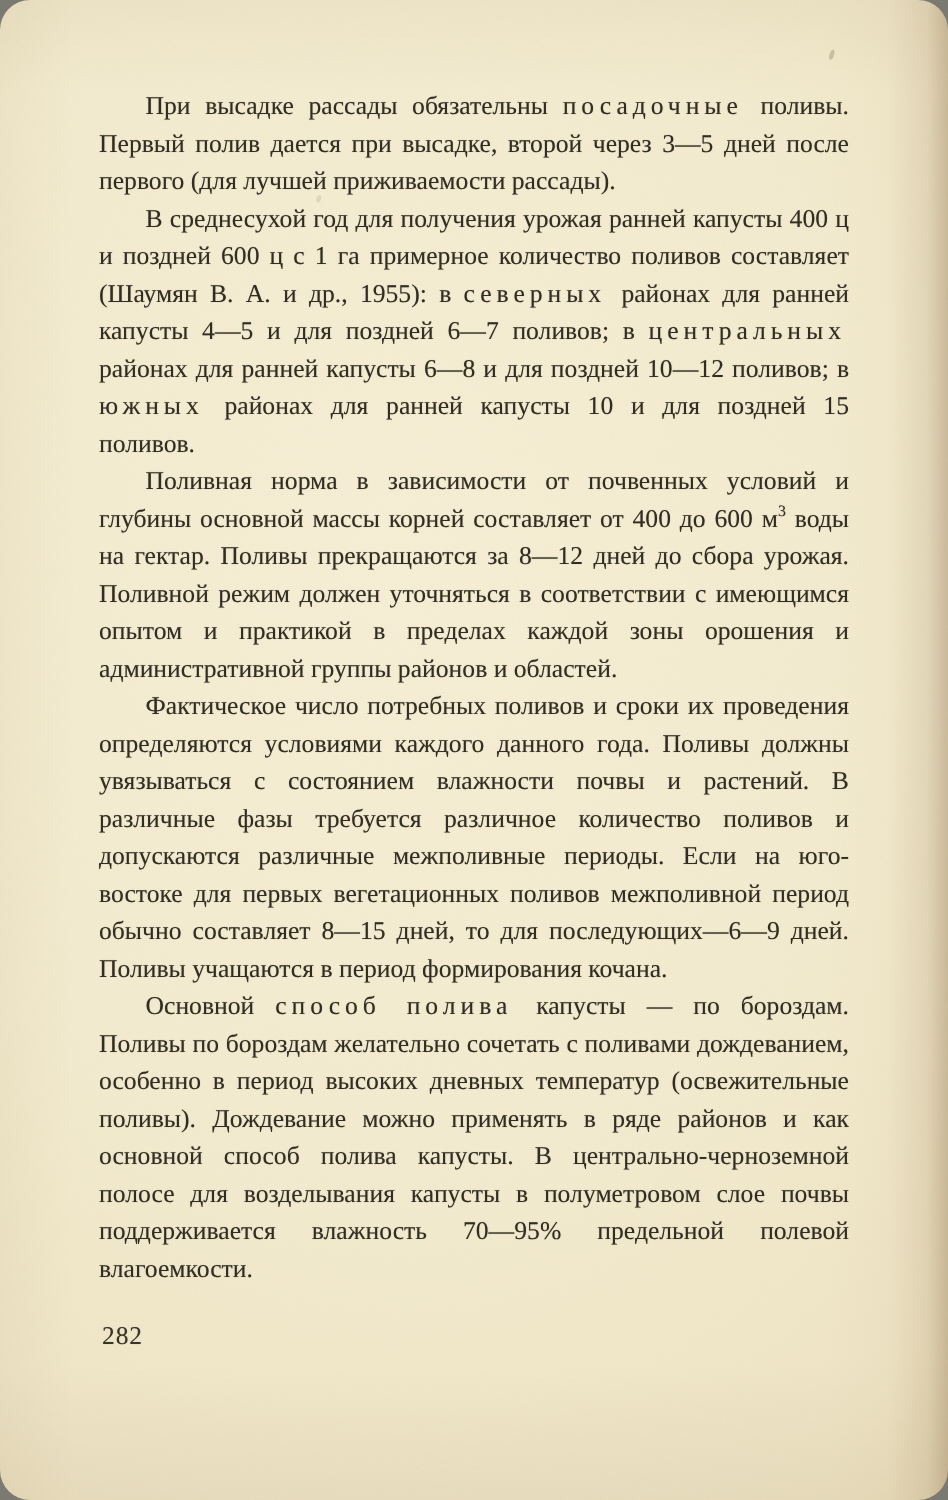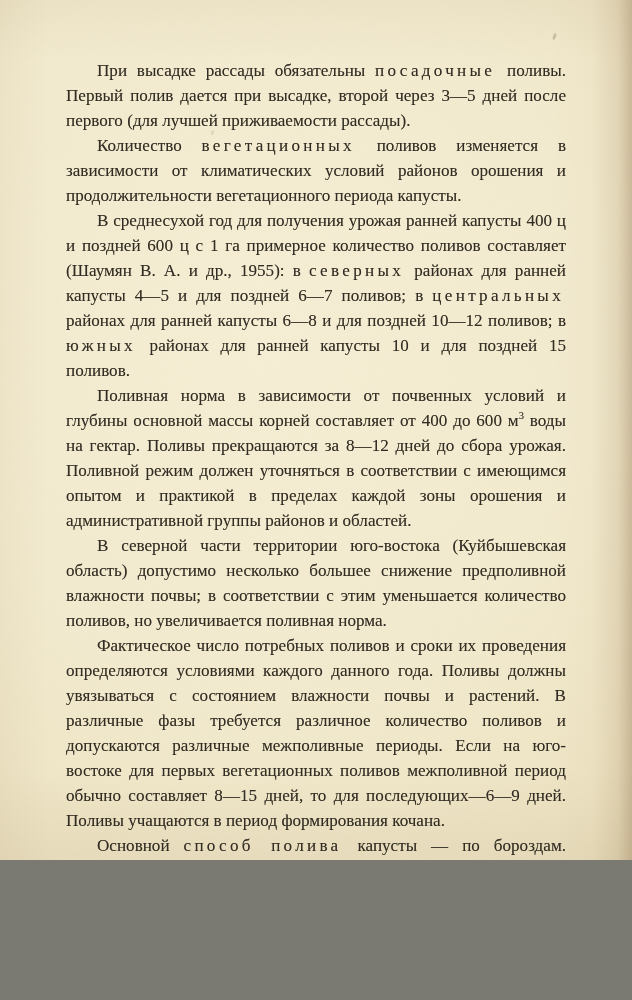--- a/index.html
+++ b/index.html
@@ -4,34 +4,35 @@
 <title>Scanned page 282</title>
 <style>
   html, body {
     margin: 0;
     padding: 0;
     background: #7a7a72;
   }
   .page {
     position: relative;
     width: 632px;
-    height: 860px;
+    height: 1000px;
     margin: 0 auto;
     overflow: hidden;
     background:
       
       linear-gradient(to left, rgba(150,122,84,0.42) 0px, rgba(165,138,98,0.20) 14px, rgba(190,168,130,0.05) 40px, rgba(255,255,255,0) 80px),
       
       linear-gradient(to top, rgba(160,138,100,0.10) 0px, rgba(255,255,255,0) 90px),
       
       linear-gradient(to right, rgba(160,138,100,0.07) 0px, rgba(255,255,255,0) 50px),
       
       linear-gradient(to bottom, rgba(160,140,105,0.08) 0px, rgba(255,255,255,0) 60px),
       
       radial-gradient(120% 95% at 42% 38%, #f6efd6 0%, #f3ebd0 45%, #eee4c4 75%, #e8dcb8 100%);
+    border-radius: 20px;
   }
   
   .grain {
     position: absolute;
     inset: 0;
     pointer-events: none;
     opacity: 0.55;
     mix-blend-mode: multiply;
   }
   .textblock {
@@ -105,23 +106,21 @@
       </filter>
     </defs>
     <rect x="0" y="0" width="632" height="1000" filter="url(#paperNoise)"></rect>
   </svg>
 
   <div class="speck" style="left:553px; top:33px;"></div>
   <div class="speck" style="left:211px; top:130px; height:5px; opacity:.5;"></div>
 
   <div class="textblock">
     <p>При высадке рассады обязательны <span class="sp">посадочные</span> поливы. Первый полив дается при высадке, второй через 3—5 дней после первого (для лучшей приживаемости рассады).</p>
-    <p>Количество <span class="sp">вегетационных</span> поливов изменяется в зависимости от климатических условий районов орошения и продолжительности вегетационного периода капусты.</p>
     <p>В среднесухой год для получения урожая ранней капусты 400 ц и поздней 600 ц с 1 га примерное количество поливов составляет (Шаумян В. А. и др., 1955): в <span class="sp">северных</span> районах для ранней капусты 4—5 и для поздней 6—7 поливов; в <span class="sp">центральных</span> районах для ранней капусты 6—8 и для поздней 10—12 поливов; в <span class="sp">южных</span> районах для ранней капусты 10 и для поздней 15 поливов.</p>
     <p>Поливная норма в зависимости от почвенных условий и глубины основной массы корней составляет от 400 до 600 м<sup>3</sup> воды на гектар. Поливы прекращаются за 8—12 дней до сбора урожая. Поливной режим должен уточняться в соответствии с имеющимся опытом и практикой в пределах каждой зоны орошения и административной группы районов и областей.</p>
-    <p>В северной части территории юго-востока (Куйбышевская область) допустимо несколько большее снижение предполивной влажности почвы; в соответствии с этим уменьшается количество поливов, но увеличивается поливная норма.</p>
     <p>Фактическое число потребных поливов и сроки их проведения определяются условиями каждого данного года. Поливы должны увязываться с состоянием влажности почвы и растений. В различные фазы требуется различное количество поливов и допускаются различные межполивные периоды. Если на юго-востоке для первых вегетационных поливов межполивной период обычно составляет 8—15 дней, то для последующих—6—9 дней. Поливы учащаются в период формирования кочана.</p>
     <p>Основной <span class="sp">способ полива</span> капусты — по бороздам. Поливы по бороздам желательно сочетать с поливами дождеванием, особенно в период высоких дневных температур (освежительные поливы). Дождевание можно применять в ряде районов и как основной способ полива капусты. В центрально-черноземной полосе для возделывания капусты в полуметровом слое почвы поддерживается влажность 70—95% предельной полевой влагоемкости.</p>
   </div>
 
   <div class="folio">282</div>
 
 </div>
 
 </body></html>

